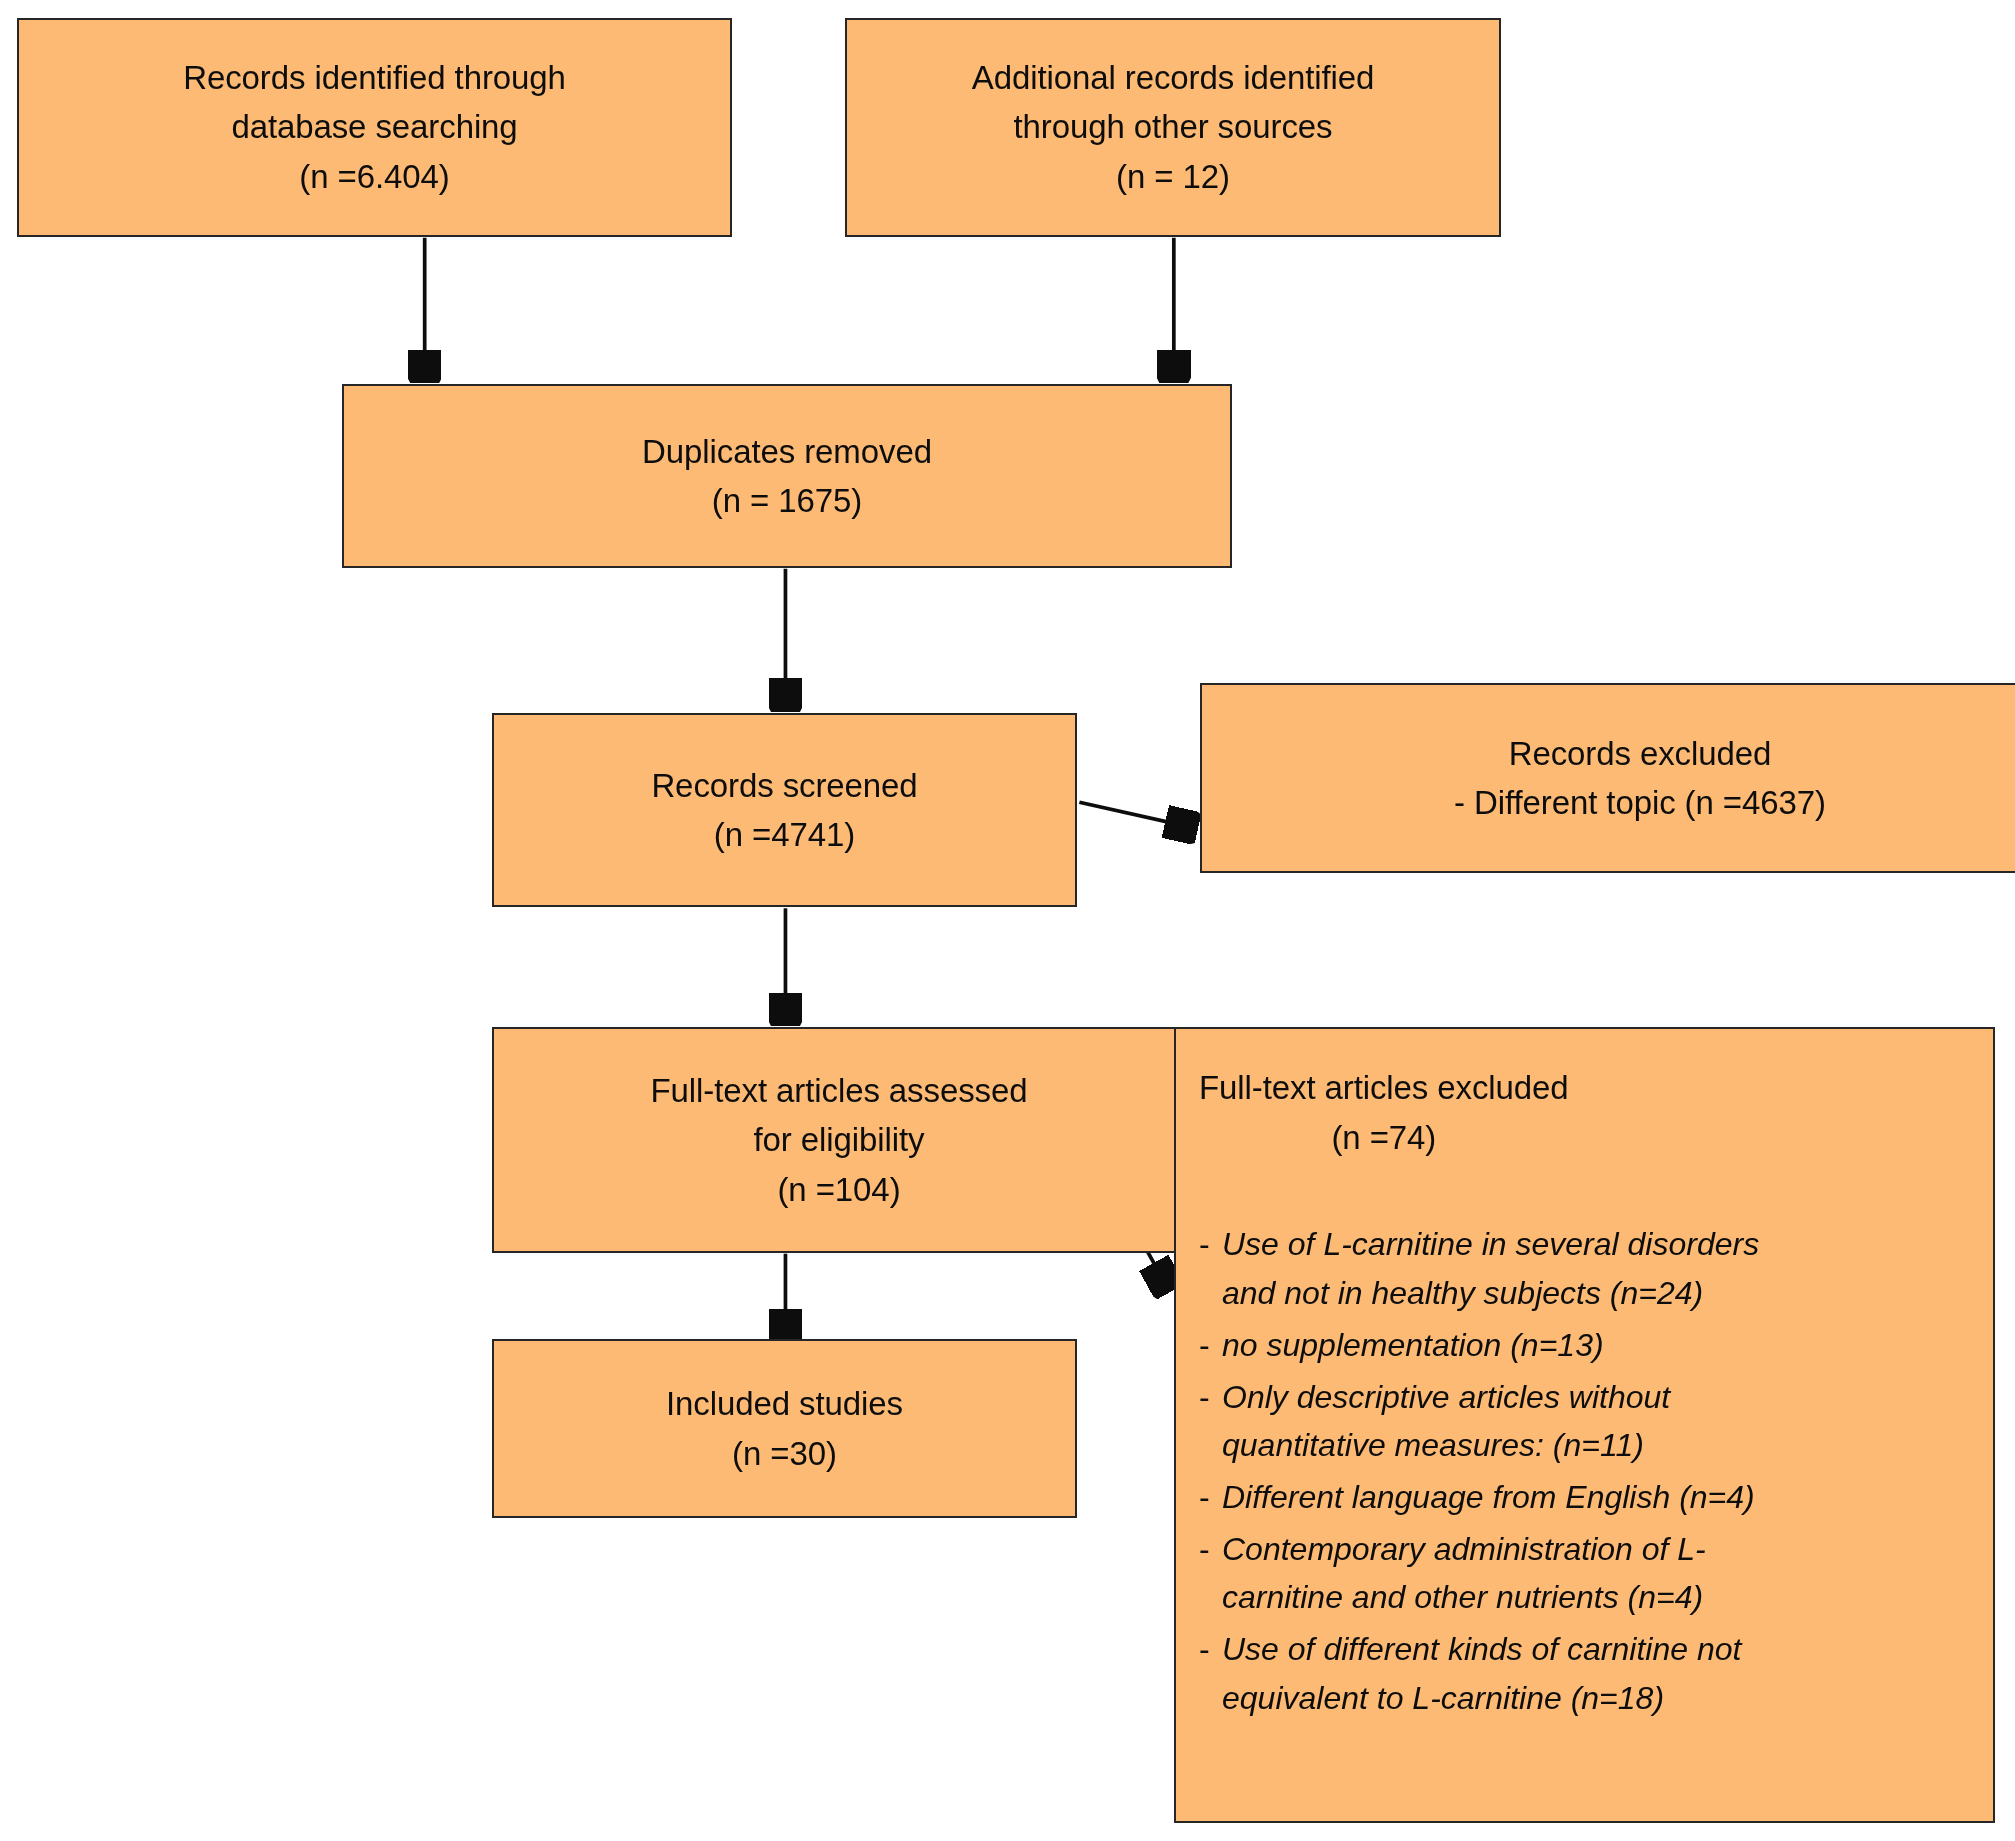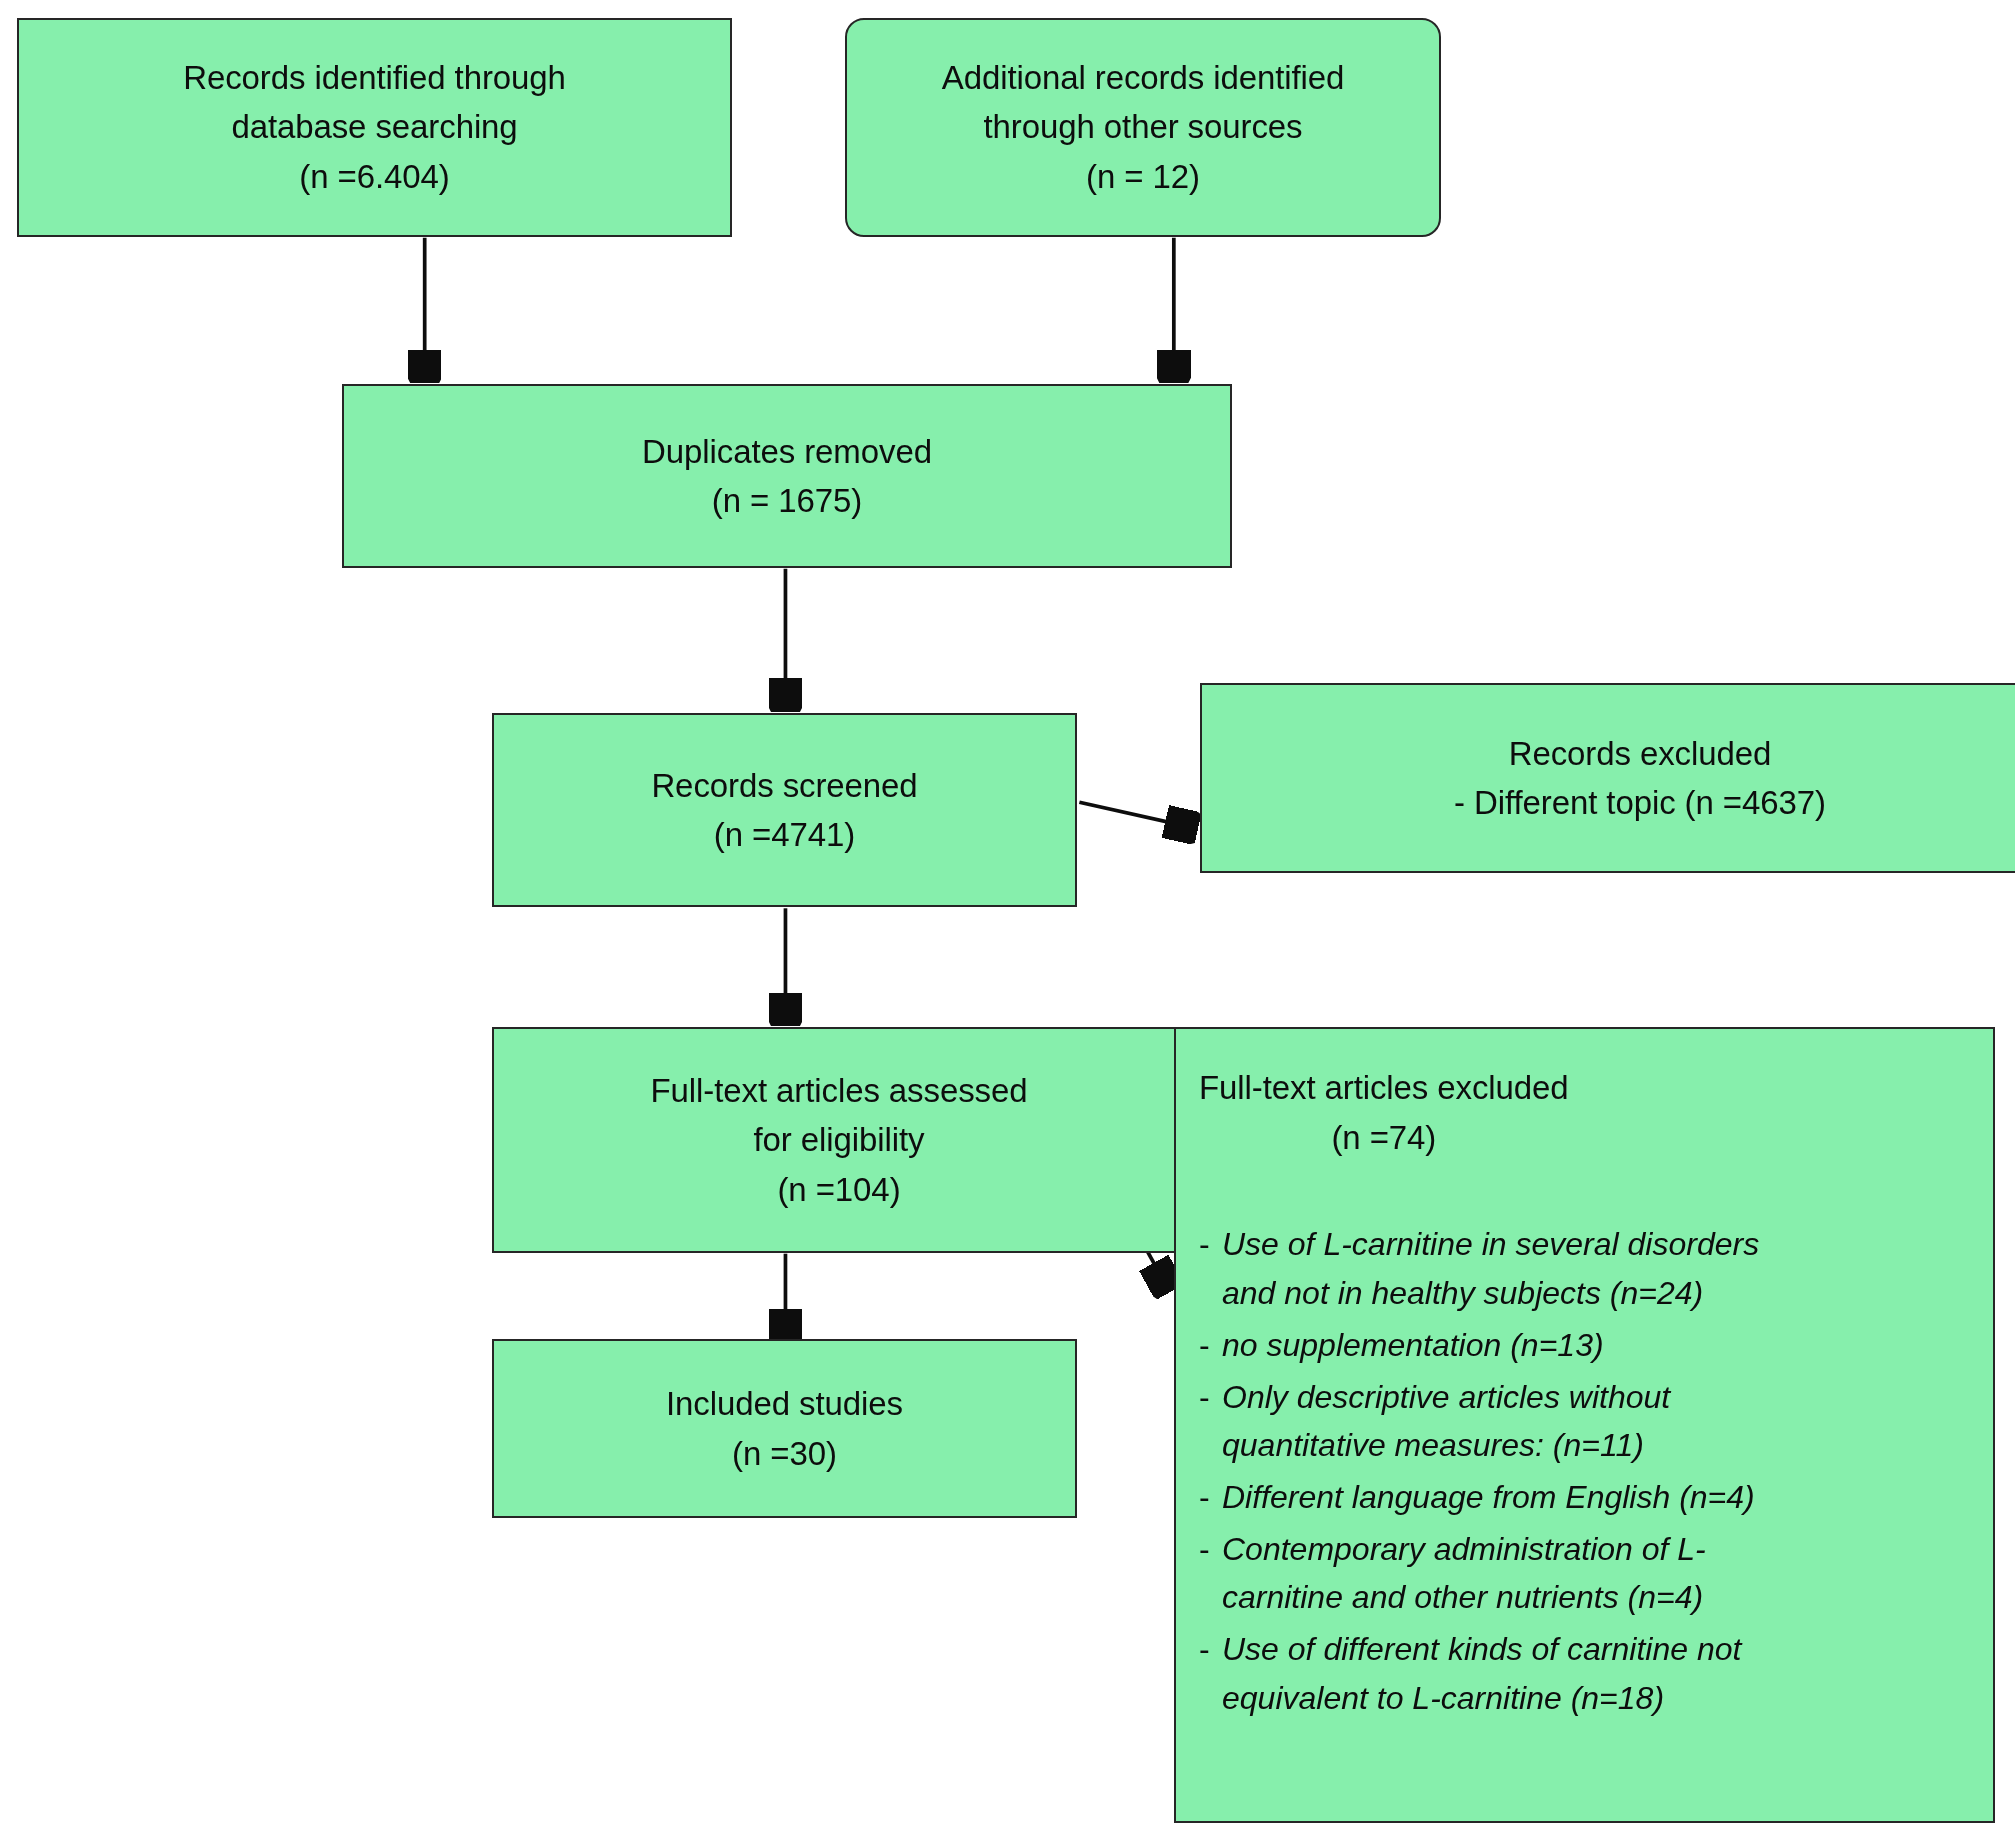--- a/index.html
+++ b/index.html
@@ -14,37 +14,37 @@
     height: 1841px;
     background: #ffffff;
     font-family: "Liberation Sans", sans-serif;
     color: #0d0d0d;
     overflow: hidden;
   }
   .box {
     position: absolute;
     box-sizing: border-box;
     border: 2.7px solid #262626;
-    background: #86efac;
+    background: #fdba74;
     display: flex;
     flex-direction: column;
     align-items: center;
     justify-content: center;
     text-align: center;
   }
   .box .line {
     display: block;
     white-space: pre;
     line-height: 1.50;
     font-size: 33px;
     letter-spacing: -0.1px;
   }
   
   #box-db-search   { left: 17px;   top: 17.5px;   width: 715px; height: 219px; }
-  #box-other-src   { left: 845px; top: 17.5px;   width: 596px; height: 219px; border-radius: 19px; }
+  #box-other-src   { left: 845px; top: 17.5px;   width: 656px; height: 219px; }
   #box-duplicates  { left: 342px;  top: 384px;  width: 890px; height: 184px; }
   #box-screened    { left: 492px;  top: 713px; width: 585px; height: 194px; }
   #box-rec-excl    { left: 1200px; top: 683px; width: 880px; height: 190px; }
   #box-fulltext    { left: 492px;  top: 1027px; width: 694px; height: 226px; }
   #box-included    { left: 492px;  top: 1339px; width: 585px; height: 179px; }
 
   #box-ft-excl {
     left: 1174px; top: 1027px; width: 821px; height: 796px;
     justify-content: flex-start;
     align-items: flex-start;

